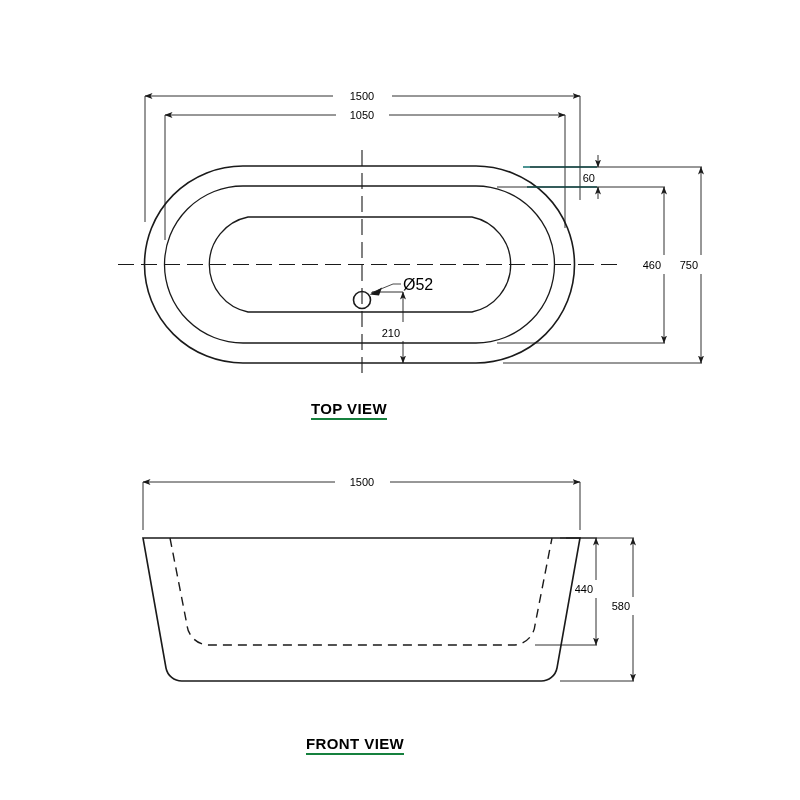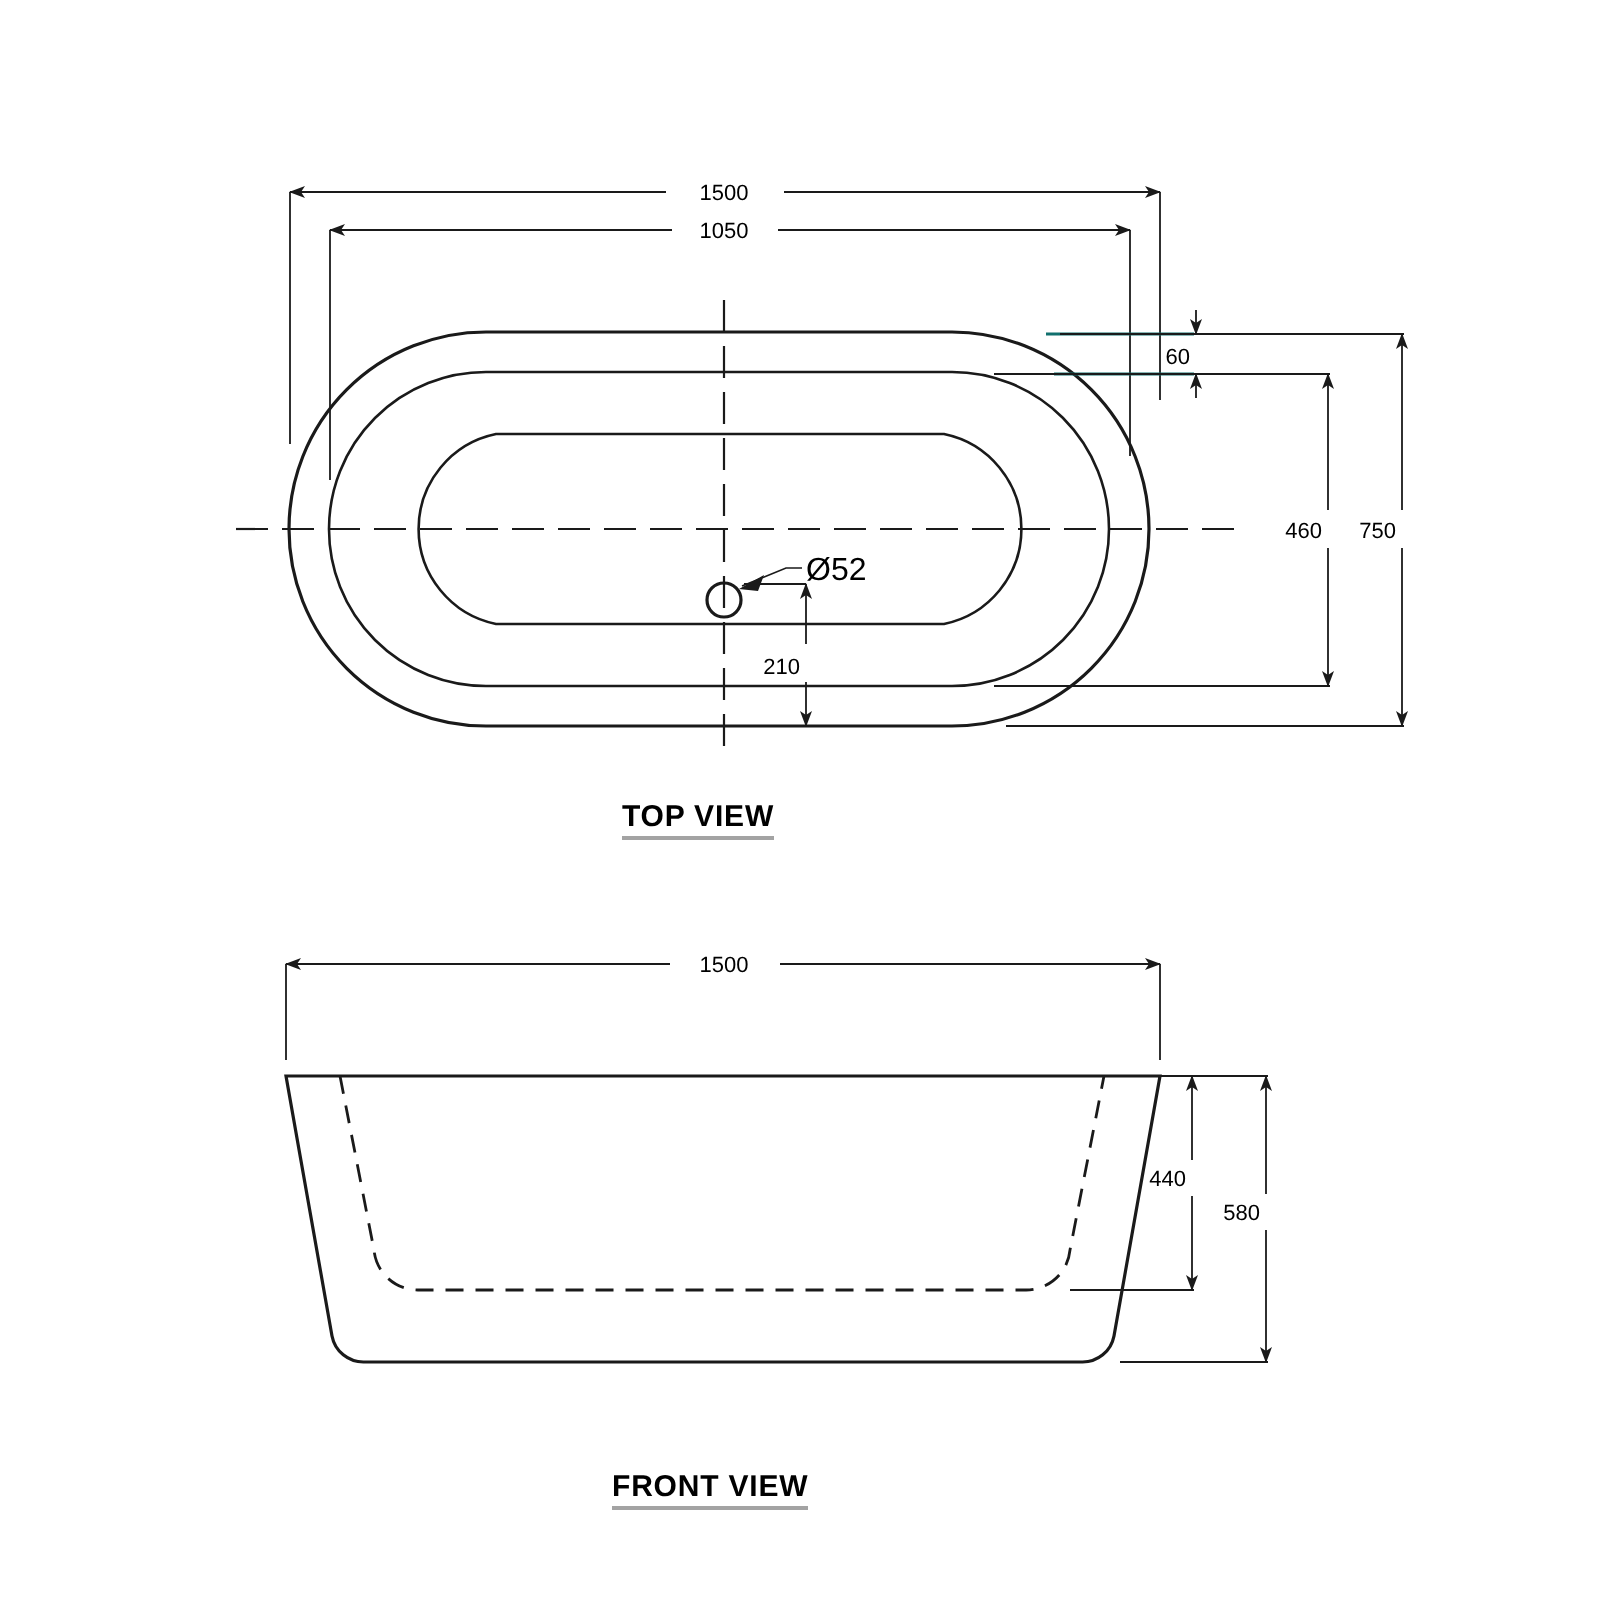--- a/index.html
+++ b/index.html
@@ -27,21 +27,21 @@
     height: 800px;
     display: block;
   }
   .view-label {
     position: absolute;
     font-family: "Liberation Sans", sans-serif;
     font-weight: bold;
     font-size: 15px;
     color: #000000;
     letter-spacing: 0.4px;
-    border-bottom: 2px solid #a3a3a3;
+    border-bottom: 2px solid #15803d;
     padding-bottom: 1px;
     white-space: nowrap;
   }
   #top-view-label {
     left: 311px;
     top: 400px;
   }
   #front-view-label {
     left: 306px;
     top: 719px;

